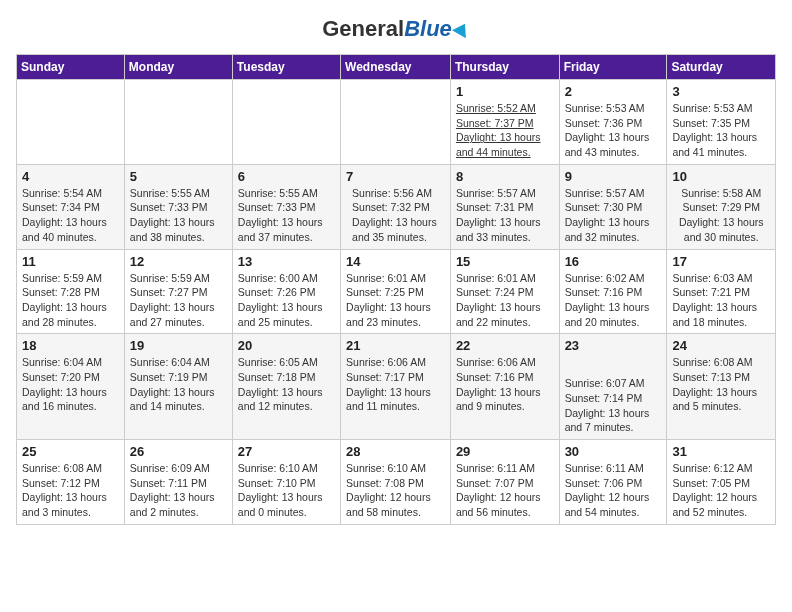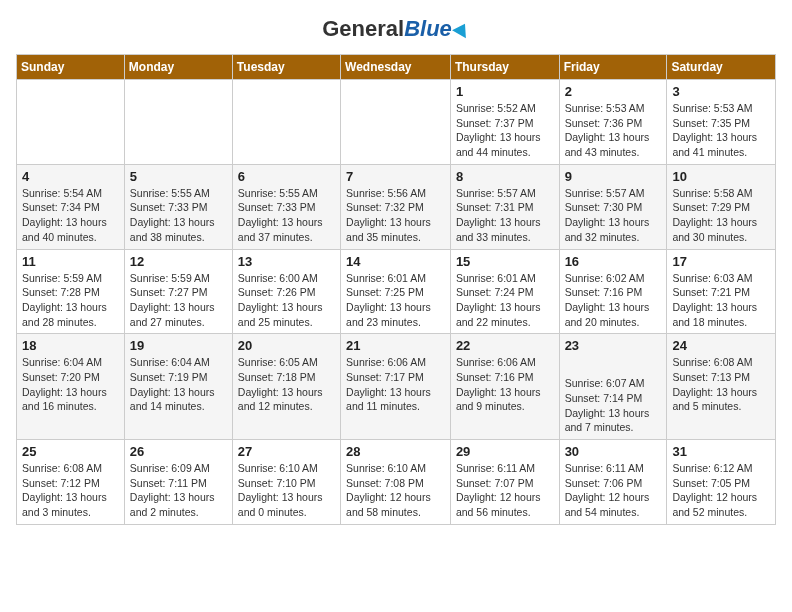--- a/index.html
+++ b/index.html
@@ -50,21 +50,21 @@
       font-size: 18px;
       font-weight: normal;
       color: #444;
     }
     table {
       width: 100%;
       border-collapse: collapse;
       font-size: 11px;
     }
     thead tr th {
-      background: #a16207;
+      background: #4c1d95;
       color: #fff;
       padding: 5px 4px;
       text-align: left;
       font-size: 12px;
       font-weight: bold;
       border: 1px solid #ccc;
     }
     tbody tr td {
       border: 1px solid #ccc;
       vertical-align: top;
@@ -120,21 +120,21 @@
       </tr>
   </thead>
   <tbody id="calendar-body">
   <tr>
         <td class="empty"></td>
         <td class="empty"></td>
         <td class="empty"></td>
         <td class="empty"></td>
         <td>
           <div class="day-number">1</div>
-          <div class="day-info" style="white-space: pre-line;">Sunrise: 5:52 AM
+          <div class="day-info" style="white-space: pre-line; text-decoration: underline;">Sunrise: 5:52 AM
 Sunset: 7:37 PM
 Daylight: 13 hours
 and 44 minutes.</div>
         </td>
         <td>
           <div class="day-number">2</div>
           <div class="day-info" style="white-space: pre-line;">Sunrise: 5:53 AM
 Sunset: 7:36 PM
 Daylight: 13 hours
 and 43 minutes.</div>
@@ -164,42 +164,42 @@
         </td>
         <td>
           <div class="day-number">6</div>
           <div class="day-info" style="white-space: pre-line;">Sunrise: 5:55 AM
 Sunset: 7:33 PM
 Daylight: 13 hours
 and 37 minutes.</div>
         </td>
         <td>
           <div class="day-number">7</div>
-          <div class="day-info" style="white-space: pre-line;">Sunrise: 5:56 AM
+          <div class="day-info" style="white-space: pre-line; margin-left: 6px;">Sunrise: 5:56 AM
 Sunset: 7:32 PM
 Daylight: 13 hours
 and 35 minutes.</div>
         </td>
         <td>
           <div class="day-number">8</div>
           <div class="day-info" style="white-space: pre-line;">Sunrise: 5:57 AM
 Sunset: 7:31 PM
 Daylight: 13 hours
 and 33 minutes.</div>
         </td>
         <td>
           <div class="day-number">9</div>
           <div class="day-info" style="white-space: pre-line;">Sunrise: 5:57 AM
 Sunset: 7:30 PM
 Daylight: 13 hours
 and 32 minutes.</div>
         </td>
         <td>
           <div class="day-number">10</div>
-          <div class="day-info" style="white-space: pre-line;">Sunrise: 5:58 AM
+          <div class="day-info" style="white-space: pre-line; text-align: center;">Sunrise: 5:58 AM
 Sunset: 7:29 PM
 Daylight: 13 hours
 and 30 minutes.</div>
         </td>
       </tr>
       <tr>
         <td>
           <div class="day-number">11</div>
           <div class="day-info" style="white-space: pre-line;">Sunrise: 5:59 AM
 Sunset: 7:28 PM

